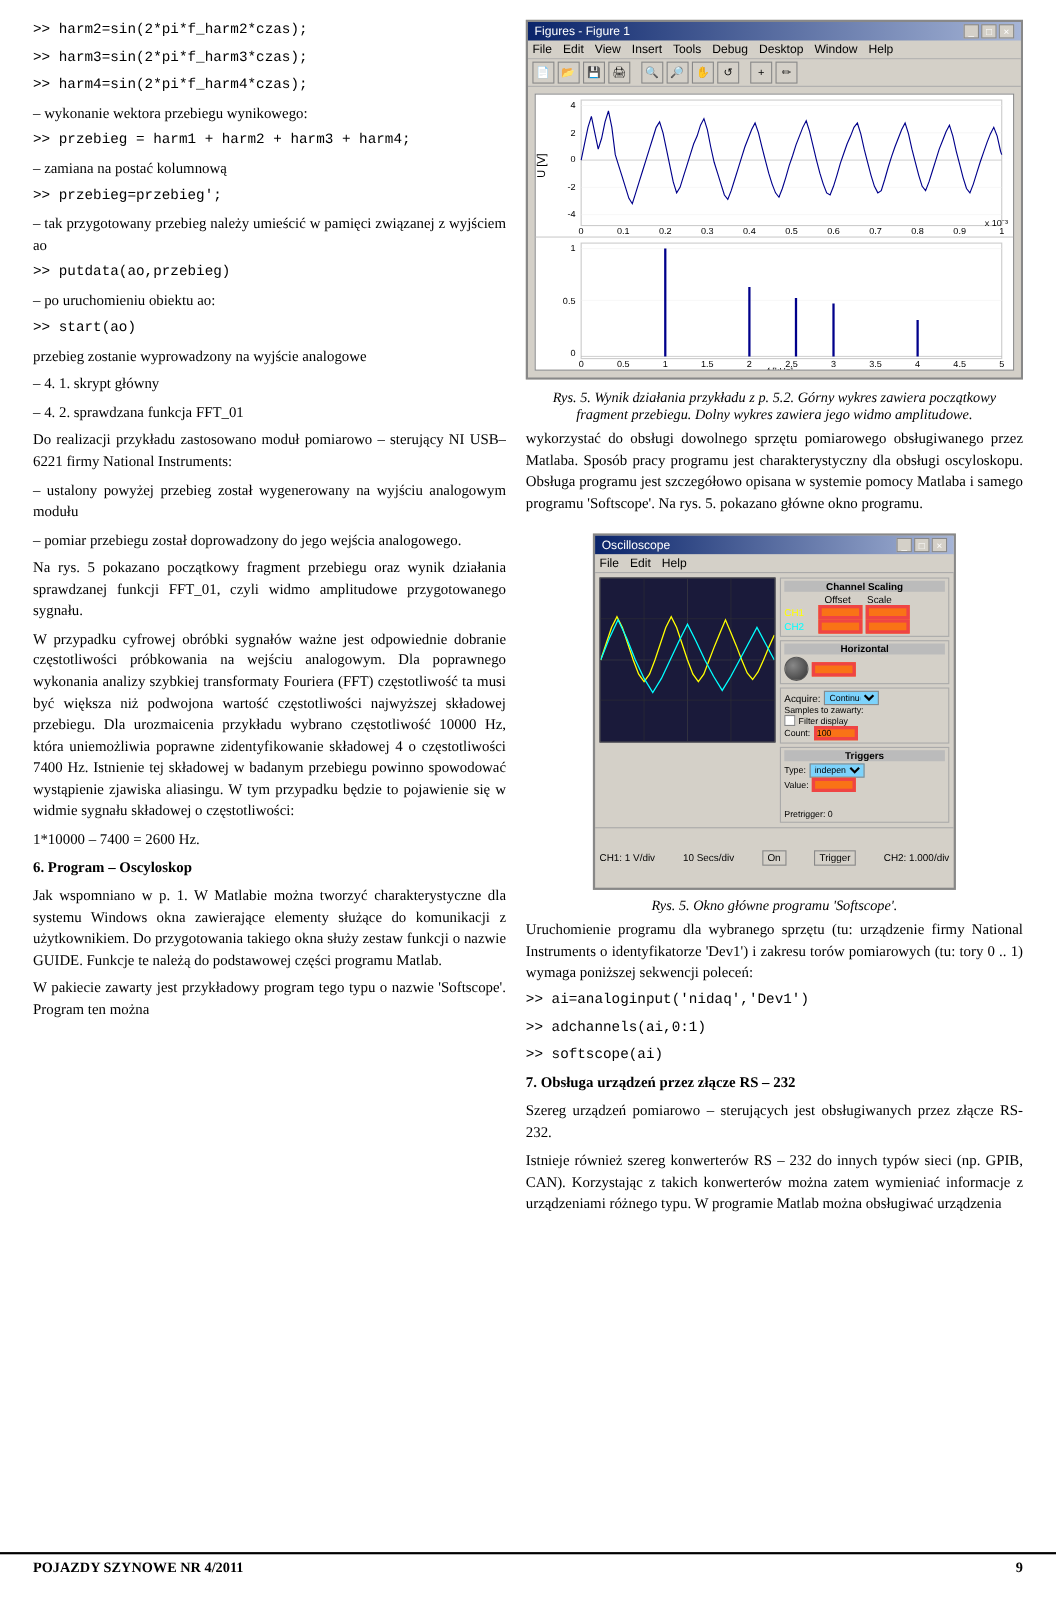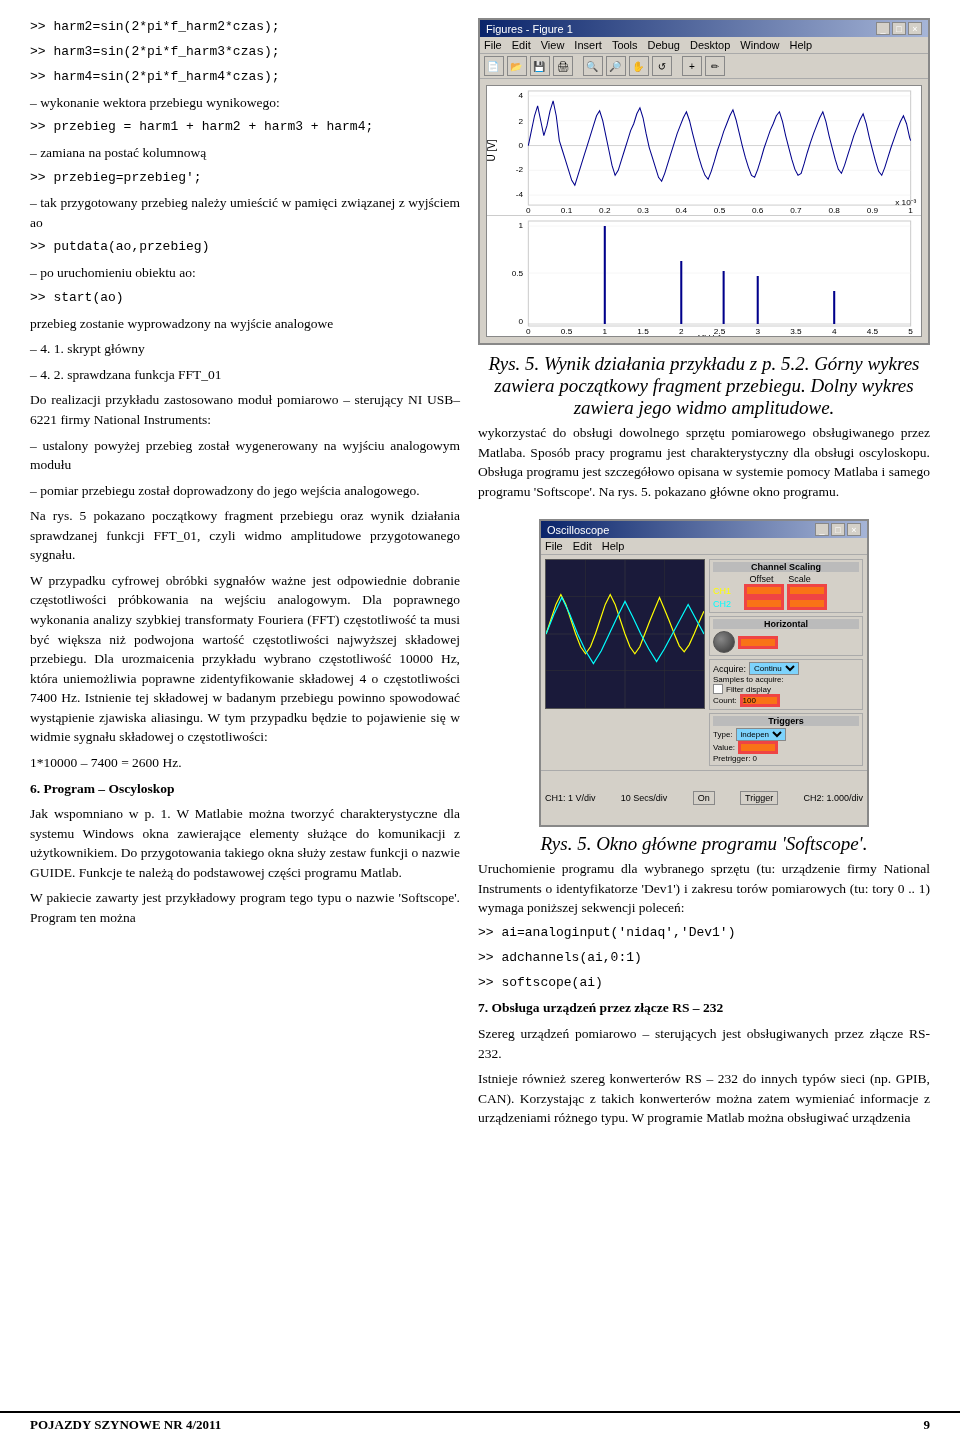--- a/index.html
+++ b/index.html
@@ -267,21 +267,21 @@
     .osc-footer {
       display: flex;
       justify-content: space-between;
       align-items: center;
       padding: 20px 4px;
       font-size: 9px;
       border-top: 1px solid #aaa;
     }
 
     .caption {
-      font-size: 19px;
+      font-size: 13px;
       text-align: center;
       margin: 4px 0;
       font-style: italic;
     }
 
     .footer-bar {
       position: absolute;
       bottom: 20px;
       left: 0;
       right: 0;
@@ -527,21 +527,21 @@
               </div>
 
               <div class="osc-section">
                 <div class="osc-row">
                   <span style="font-size:9px;">Acquire:</span>
                   <select class="osc-dropdown">
                     <option>Continuous</option>
                   </select>
                 </div>
                 <div class="osc-row">
-                  <span style="font-size:8px;">Samples to acquire:</span>
+                  <span style="font-size:8px;">Samples to zawarty:</span>
                 </div>
                 <div class="osc-row">
                   <div class="osc-checkbox"></div>
                   <span style="font-size:8px;">Filter display</span>
                 </div>
                 <div class="osc-row">
                   <span style="font-size:8px;">Count:</span>
                   <input class="osc-input" value="100" style="">
                 </div>
               </div>
@@ -552,21 +552,21 @@
                   <span style="font-size:8px;">Type:</span>
                   <select class="osc-dropdown">
                     <option>independent</option>
                   </select>
                 </div>
                 <div class="osc-row">
                   <span style="font-size:8px;">Value:</span>
                   <input class="osc-input" value="" style="">
                 </div>
                 <div class="osc-row">
-                  <span style="font-size:8px;">Pretrigger: 0</span>
+                  <span style="font-size:8px;margin-top:16px;">Pretrigger: 0</span>
                 </div>
               </div>
             </div>
           </div>
           <div class="osc-footer">
             <span>CH1: 1 V/div</span>
             <span>10 Secs/div</span>
             <button class="osc-btn">On</button>
             <button class="osc-btn">Trigger</button>
             <span>CH2: 1.000/div</span>

